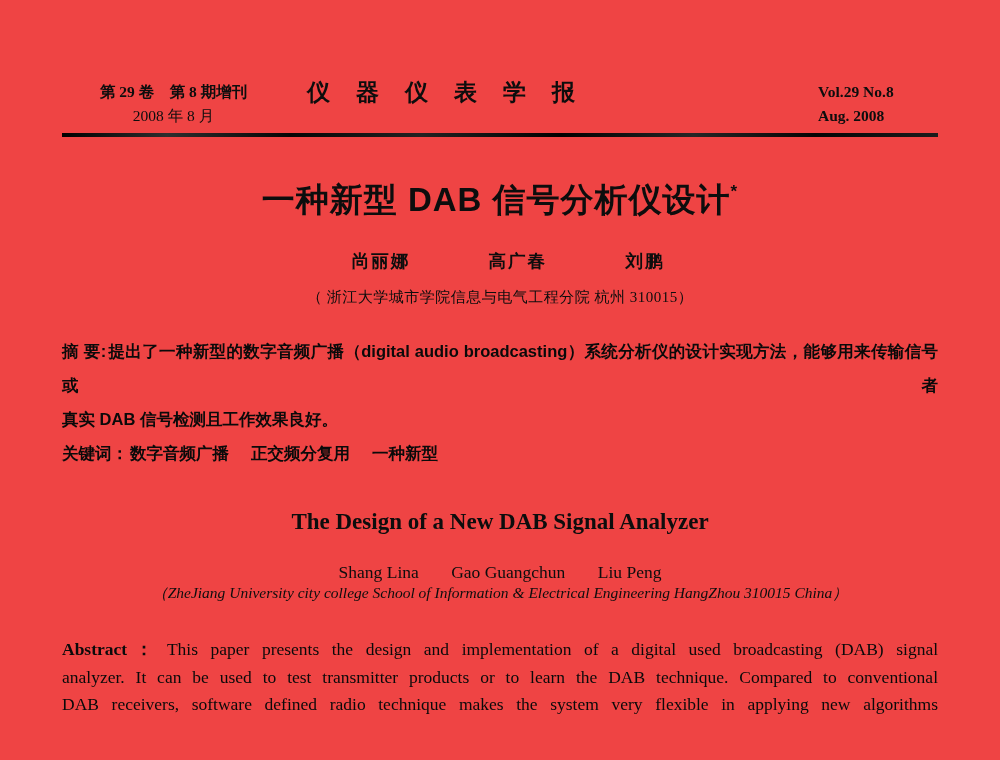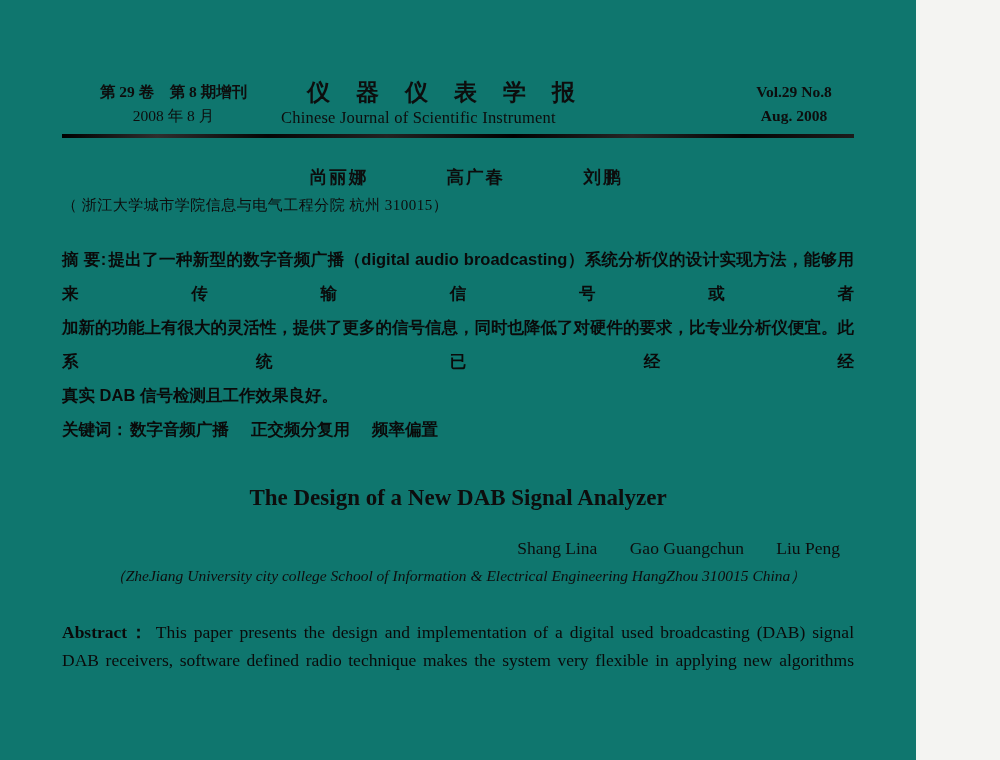--- a/index.html
+++ b/index.html
@@ -4,37 +4,37 @@
 <style>
   html, body { margin: 0; padding: 0; }
   body {
     width: 1000px; height: 760px;
     background: #f4f4f2;
     font-family: "Liberation Serif", serif;
     overflow: hidden;
   }
   .page {
     position: relative;
-    width: 916px; height: 760px;
-    background: #0f766e;
+    width: 1000px; height: 760px;
+    background: #ef4444;
     color: #0d0d0d;
     overflow: hidden;
   }
   .content { padding: 0 62px 0 62px; }
 
   
   .jheader {
     margin-top: 80px;
     display: flex;
     align-items: flex-start;
     justify-content: space-between;
   }
   .jheader .col-left { width: 215px; text-align: center; padding-left: 4px; }
   .jheader .col-center { flex: 1; text-align: left; }
-  .jheader .col-right { width: 120px; text-align: center; }
+  .jheader .col-right { width: 120px; text-align: left; }
   .hd-cn-small {
     font-family: "Liberation Serif", serif;
     font-size: 15.5px; font-weight: bold; line-height: 24px;
     white-space: nowrap;
   }
   .hd-cn-small2 { font-weight: normal; font-size: 15.5px; line-height: 24px; }
   .journal-cn {
     font-size: 23px; font-weight: bold;
     letter-spacing: 26px; text-indent: 26px;
     line-height: 26px; white-space: nowrap;
@@ -61,21 +61,22 @@
   .title-cn sup { font-size: 17px; vertical-align: 14px; font-weight: bold; }
 
   .authors-cn {
     margin-top: 27px;
     text-align: center;
     font-size: 17.5px; font-weight: bold;
     letter-spacing: 2px;
   }
   .authors-cn .name { margin: 0 28px; padding-left: 16px; }
   .affil-cn {
-    margin-top: 7px;
+    margin-top: 15px;
+    text-align: center;
     font-size: 15px;
     letter-spacing: 0.5px;
   }
 
   
   .abstract-cn {
     margin-top: 27px;
     font-family: Liberation Sans, sans-serif;
     font-size: 16.5px;
     font-weight: 600;
@@ -91,26 +92,25 @@
 
   
   .title-en {
     margin-top: 37px;
     text-align: center;
     font-size: 23px; font-weight: bold;
     line-height: 30px;
   }
   .authors-en {
     margin-top: 25px;
-    text-align: right;
+    text-align: center;
     font-size: 17.5px;
   }
   .authors-en .name { margin: 0 14px; }
   .affil-en {
-    margin-top: 7px;
     text-align: center;
     font-style: italic;
     font-size: 15.5px;
   }
   .abstract-en {
     margin-top: 32px;
     font-size: 17.5px;
     line-height: 27.5px;
     color: #0a0a0a;
   }
@@ -122,54 +122,54 @@
 <div class="page">
   <div class="content">
 
     <div class="jheader">
       <div class="col-left">
         <div class="hd-cn-small">第 29 卷　第 8 期增刊</div>
         <div class="hd-cn-small2">2008 年 8 月</div>
       </div>
       <div class="col-center">
         <div class="journal-cn">仪器仪表学报</div>
-        <div class="journal-en">Chinese Journal of Scientific Instrument</div>
       </div>
       <div class="col-right">
         <div class="hd-en">Vol.29 No.8</div>
         <div class="hd-en">Aug. 2008</div>
       </div>
     </div>
     <div class="hd-rule"></div>
 
+    <div class="title-cn"><span>一种新型 DAB 信号分析仪设计</span><sup>*</sup></div>
 
     <div class="authors-cn">
       <span class="name">尚丽娜</span>
       <span class="name">高广春</span>
       <span class="name">刘鹏</span>
     </div>
     <div class="affil-cn">（ 浙江大学城市学院信息与电气工程分院 杭州 310015）</div>
 
     <div class="abstract-cn">
       <div class="line full"><span class="lbl">摘 要:</span><span>提出了一种新型的数字音频广播（digital audio broadcasting）系统分析仪的设计实现方法，能够用来传输信号或者</span></div>
-      <div class="line full">加新的功能上有很大的灵活性，提供了更多的信号信息，同时也降低了对硬件的要求，比专业分析仪便宜。此系统已经经</div>
       <div class="line last">真实 DAB 信号检测且工作效果良好。</div>
       <div class="line last keywords-cn">
-        <span class="lbl">关键词：</span><span class="term">数字音频广播</span><span class="term">正交频分复用</span><span class="term">频率偏置</span>
+        <span class="lbl">关键词：</span><span class="term">数字音频广播</span><span class="term">正交频分复用</span><span class="term">一种新型</span>
       </div>
     </div>
 
     <div class="title-en">The Design of a New DAB Signal Analyzer</div>
     <div class="authors-en">
       <span class="name">Shang Lina</span>
       <span class="name">Gao Guangchun</span>
       <span class="name">Liu Peng</span>
     </div>
     <div class="affil-en">（ZheJiang University city college School of Information &amp; Electrical Engineering HangZhou 310015 China）</div>
 
     <div class="abstract-en">
       <div class="line full"><span class="lbl">Abstract：</span><span>This paper presents the design and implementation of a digital used broadcasting (DAB) signal</span></div>
+      <div class="line full">analyzer. It can be used to test transmitter products or to learn the DAB technique. Compared to conventional</div>
       <div class="line full">DAB receivers, software defined radio technique makes the system very flexible in applying new algorithms</div>
 
     </div>
 
   </div>
 </div>
 
 </body></html>

